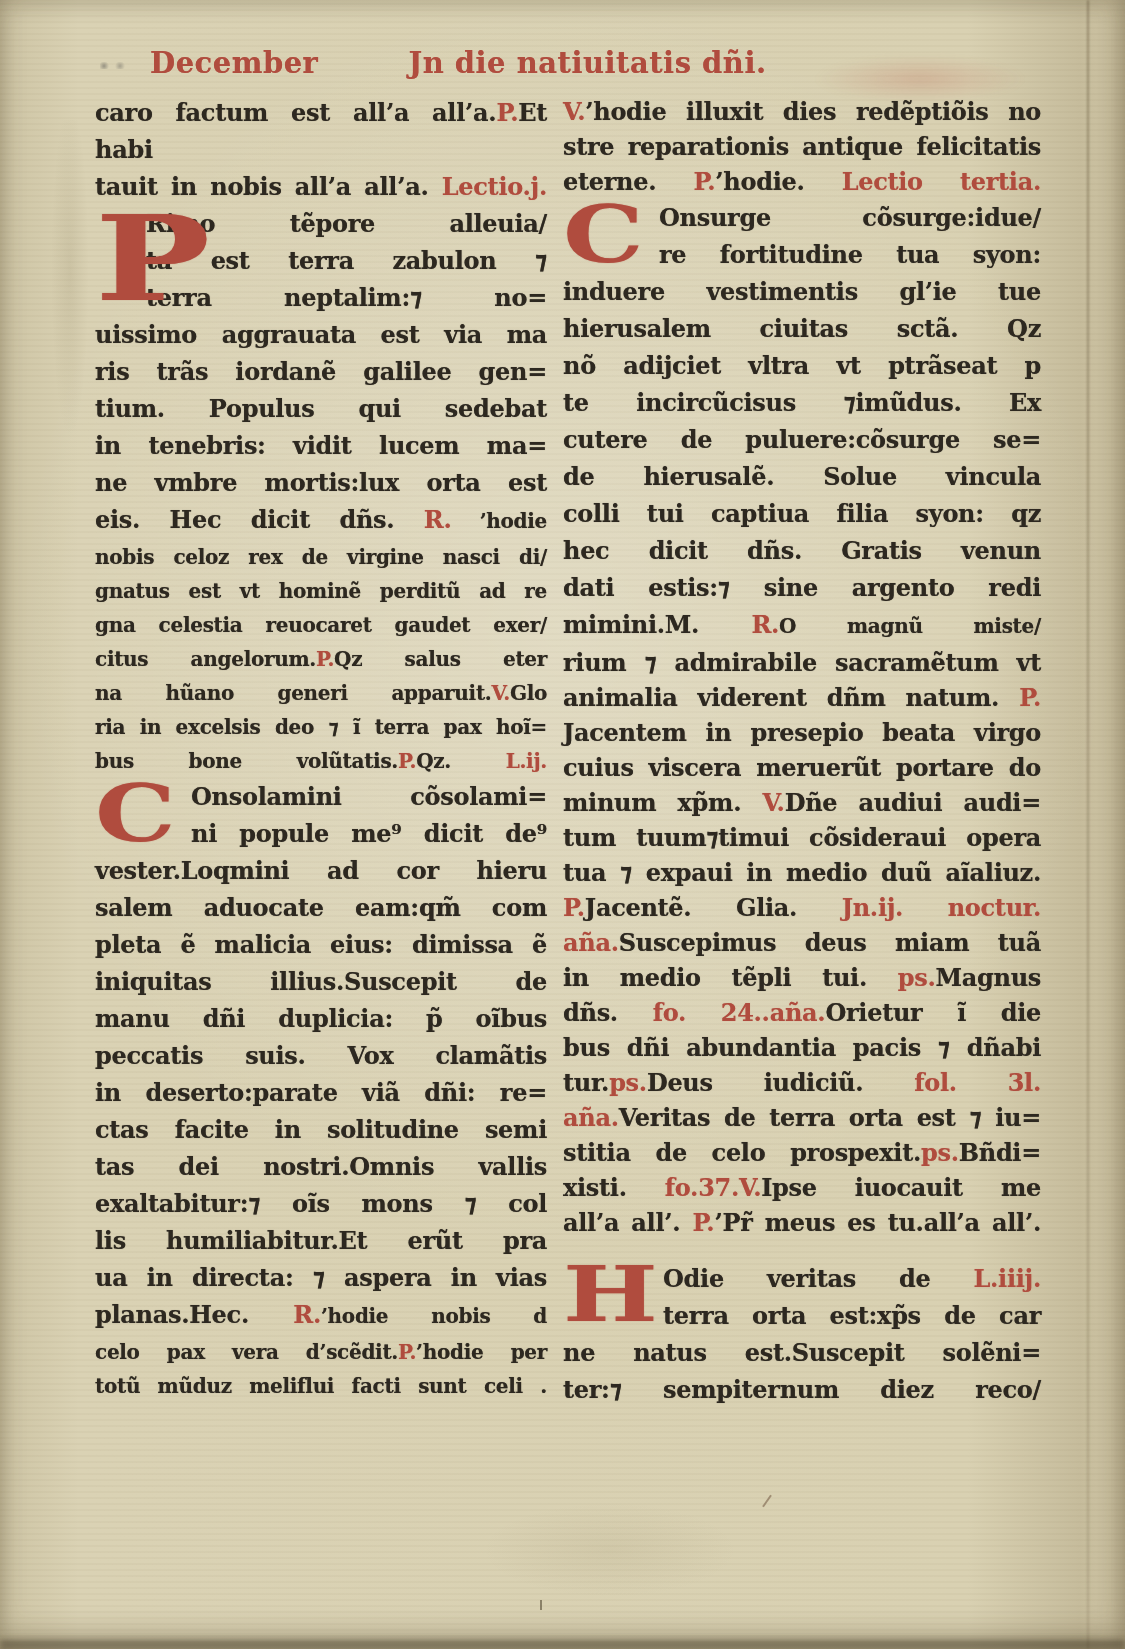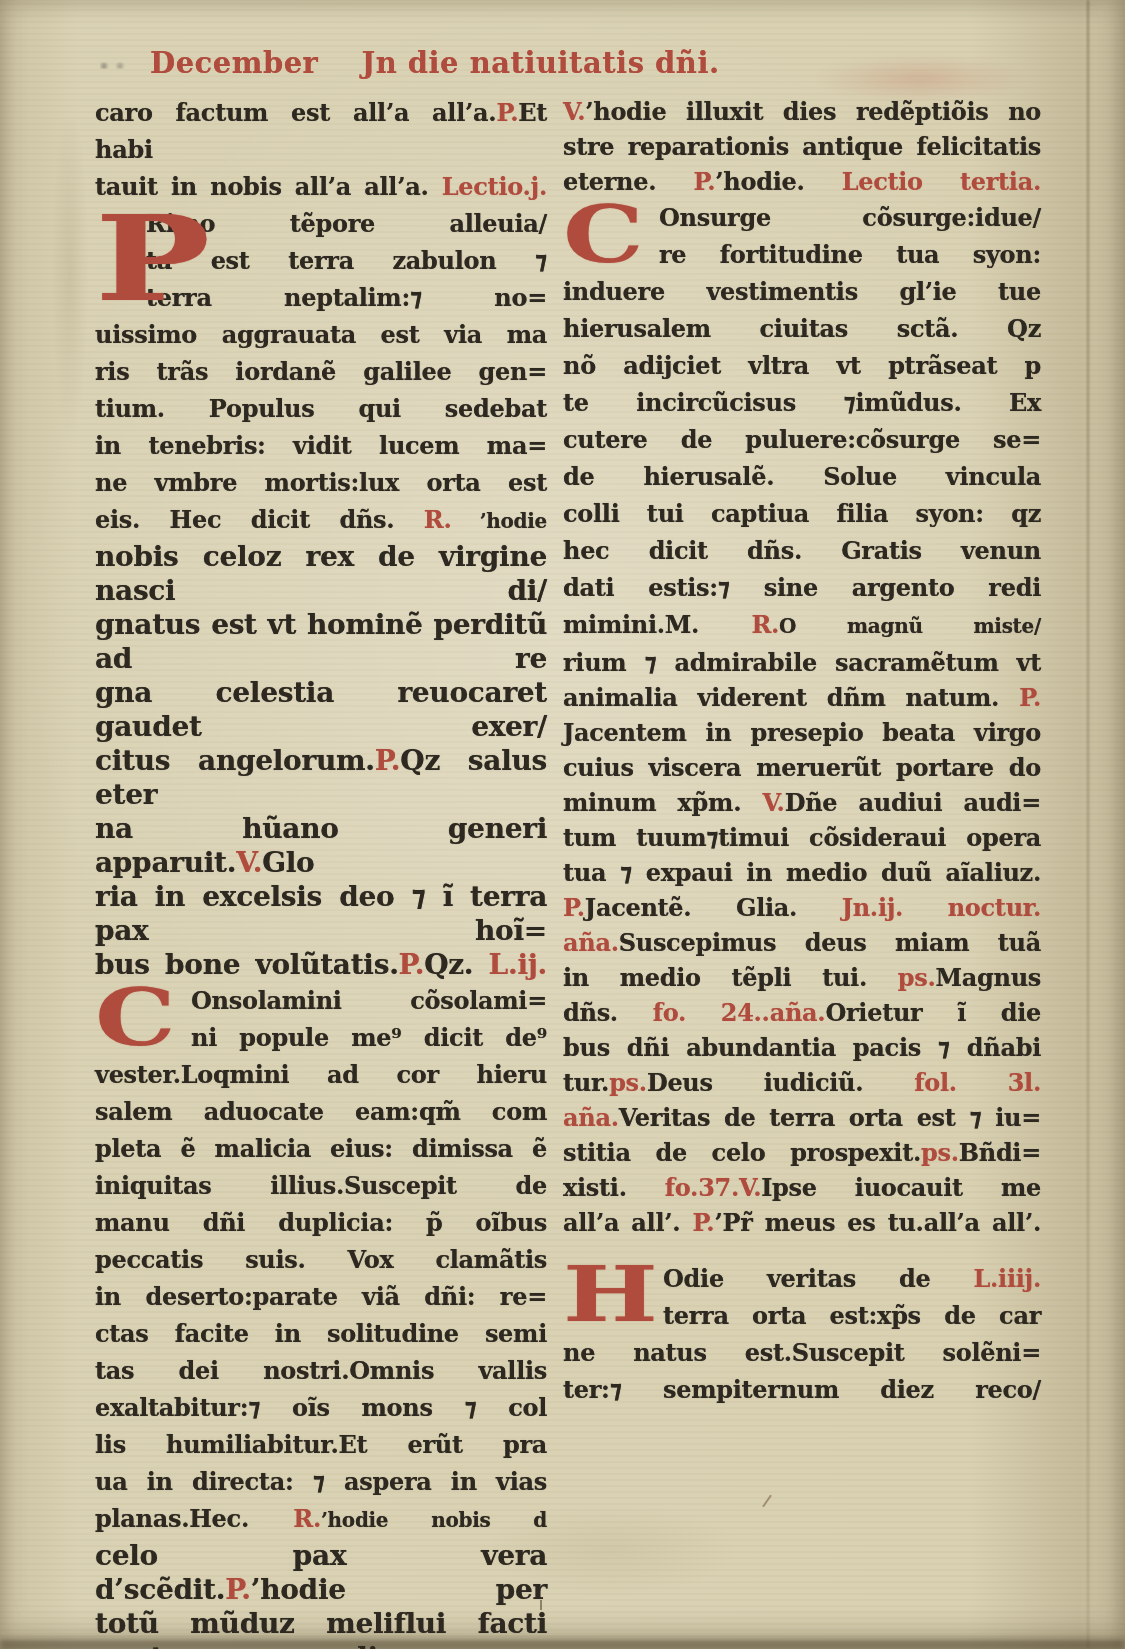--- a/index.html
+++ b/index.html
@@ -41,37 +41,37 @@
                radial-gradient(circle 3px at 20px 4px, rgba(70,70,70,0.35), rgba(0,0,0,0) 5px);}
 
   .running-header{
     position:absolute;left:0;right:0;top:46px;
     display:flex;align-items:baseline;
     color:var(--red2);
     font-size:29px;letter-spacing:0.5px;
     text-shadow:0 0 0.6px rgba(176,76,62,0.7);
   }
   .hdr-month{margin-left:150px;}
-  .hdr-title{margin-left:43px;}
+  .hdr-title{margin-left:90px;}
 
   .columns{position:absolute;left:95px;top:94px;display:flex;gap:16px;}
   .col{display:block;}
   .col-left{width:452px;}
   .col-right{width:478px;}
 
   .para{position:relative;}
   .col-right .para:last-child{margin-top:20px;}
 
   .ln{
     text-align:justify;text-align-last:justify;
     letter-spacing:-0.3px;
     text-shadow:0 0 0.7px rgba(45,40,32,0.65);
   }
   .ln.lg{font-size:24px;line-height:37px;}
-  .col-left .ln.sm{font-size:28px;line-height:34px;}
+  .col-left .ln.sm{font-size:20px;line-height:34px;}
   .col-right .ln.sm{font-size:24px;line-height:35px;}
   .sg.red{color:var(--red2);text-shadow:0 0 0.7px rgba(176,76,62,0.6);}
   .ln.lg .sg.sm{font-size:20px;}
 
   .cap{
     position:absolute;left:0;
     color:var(--red2);
     line-height:0.82;
     transform-origin:left top;
     text-shadow:0 0 1px rgba(176,76,62,0.55);

